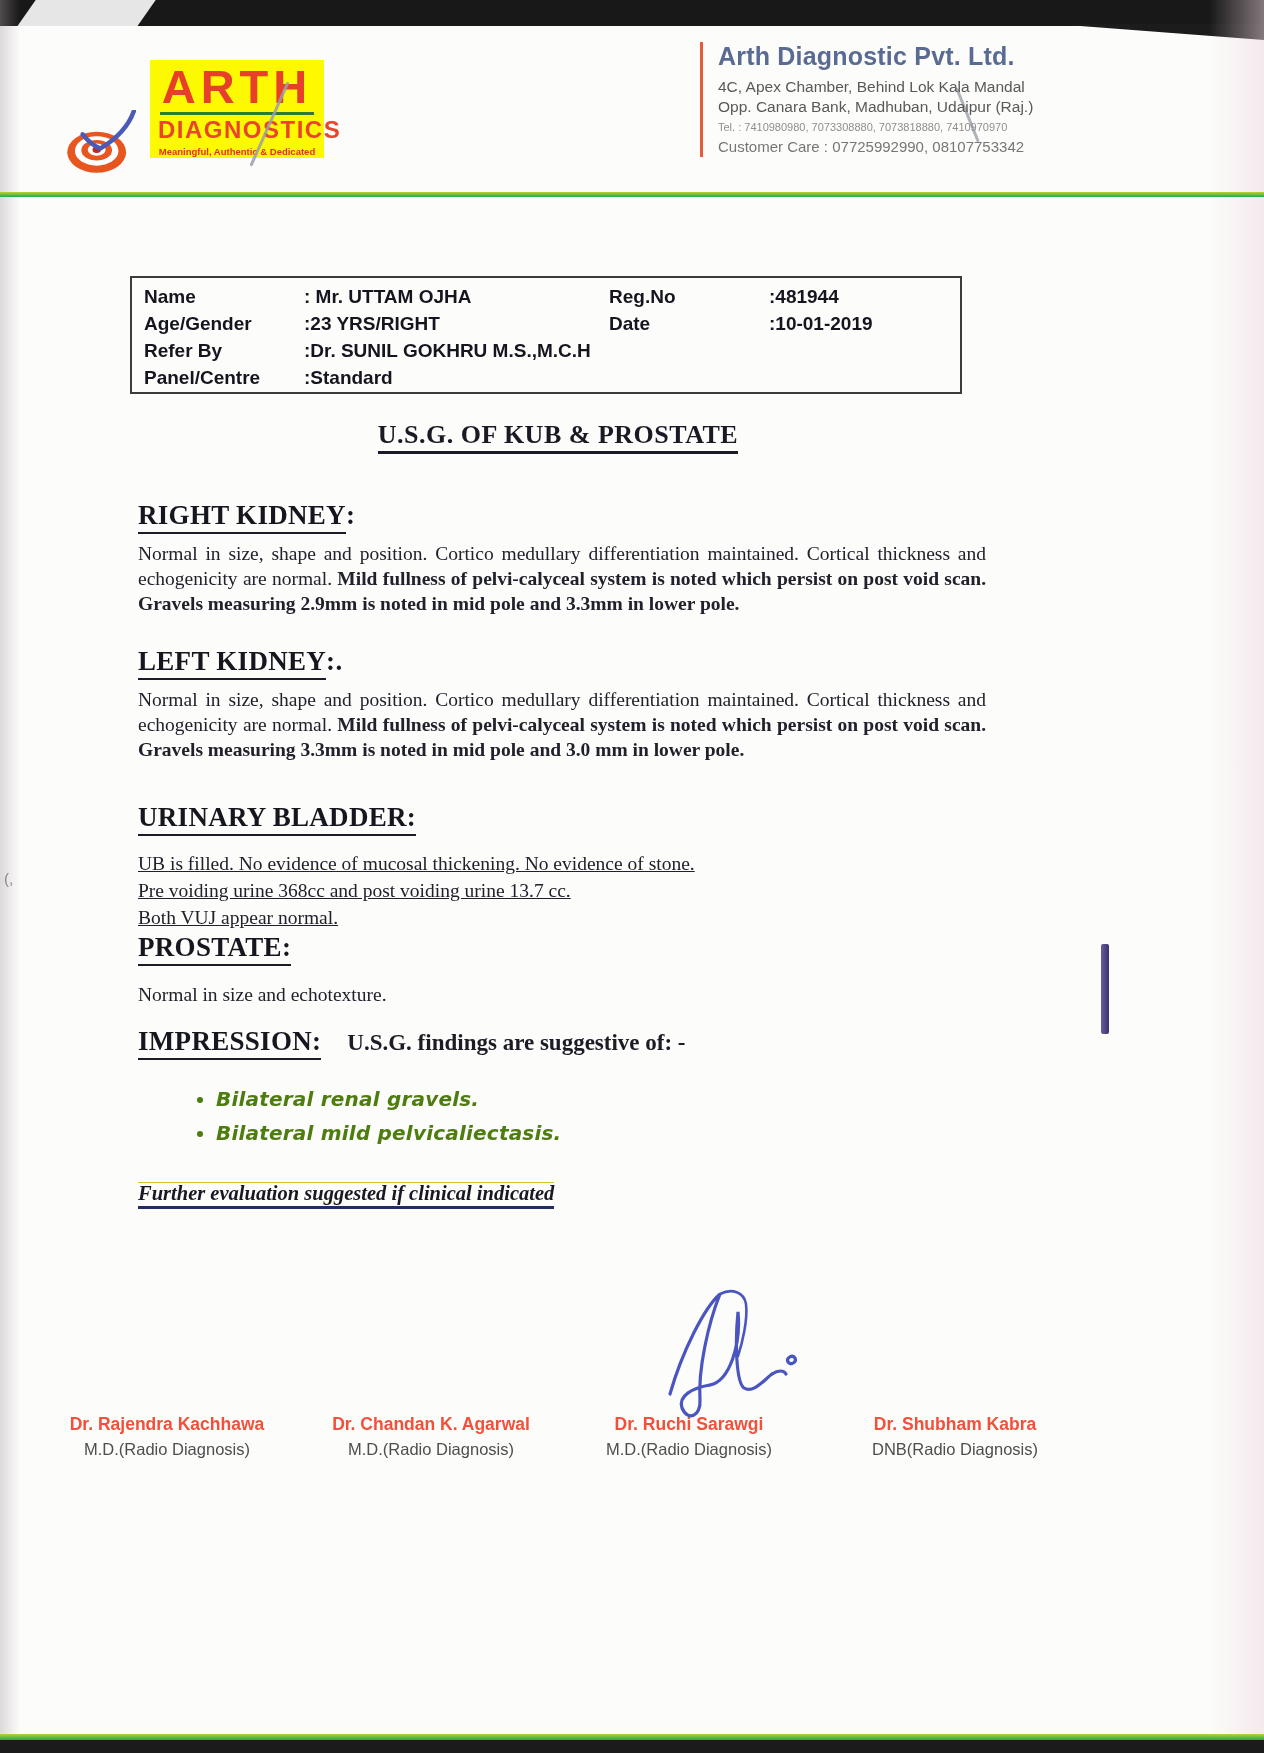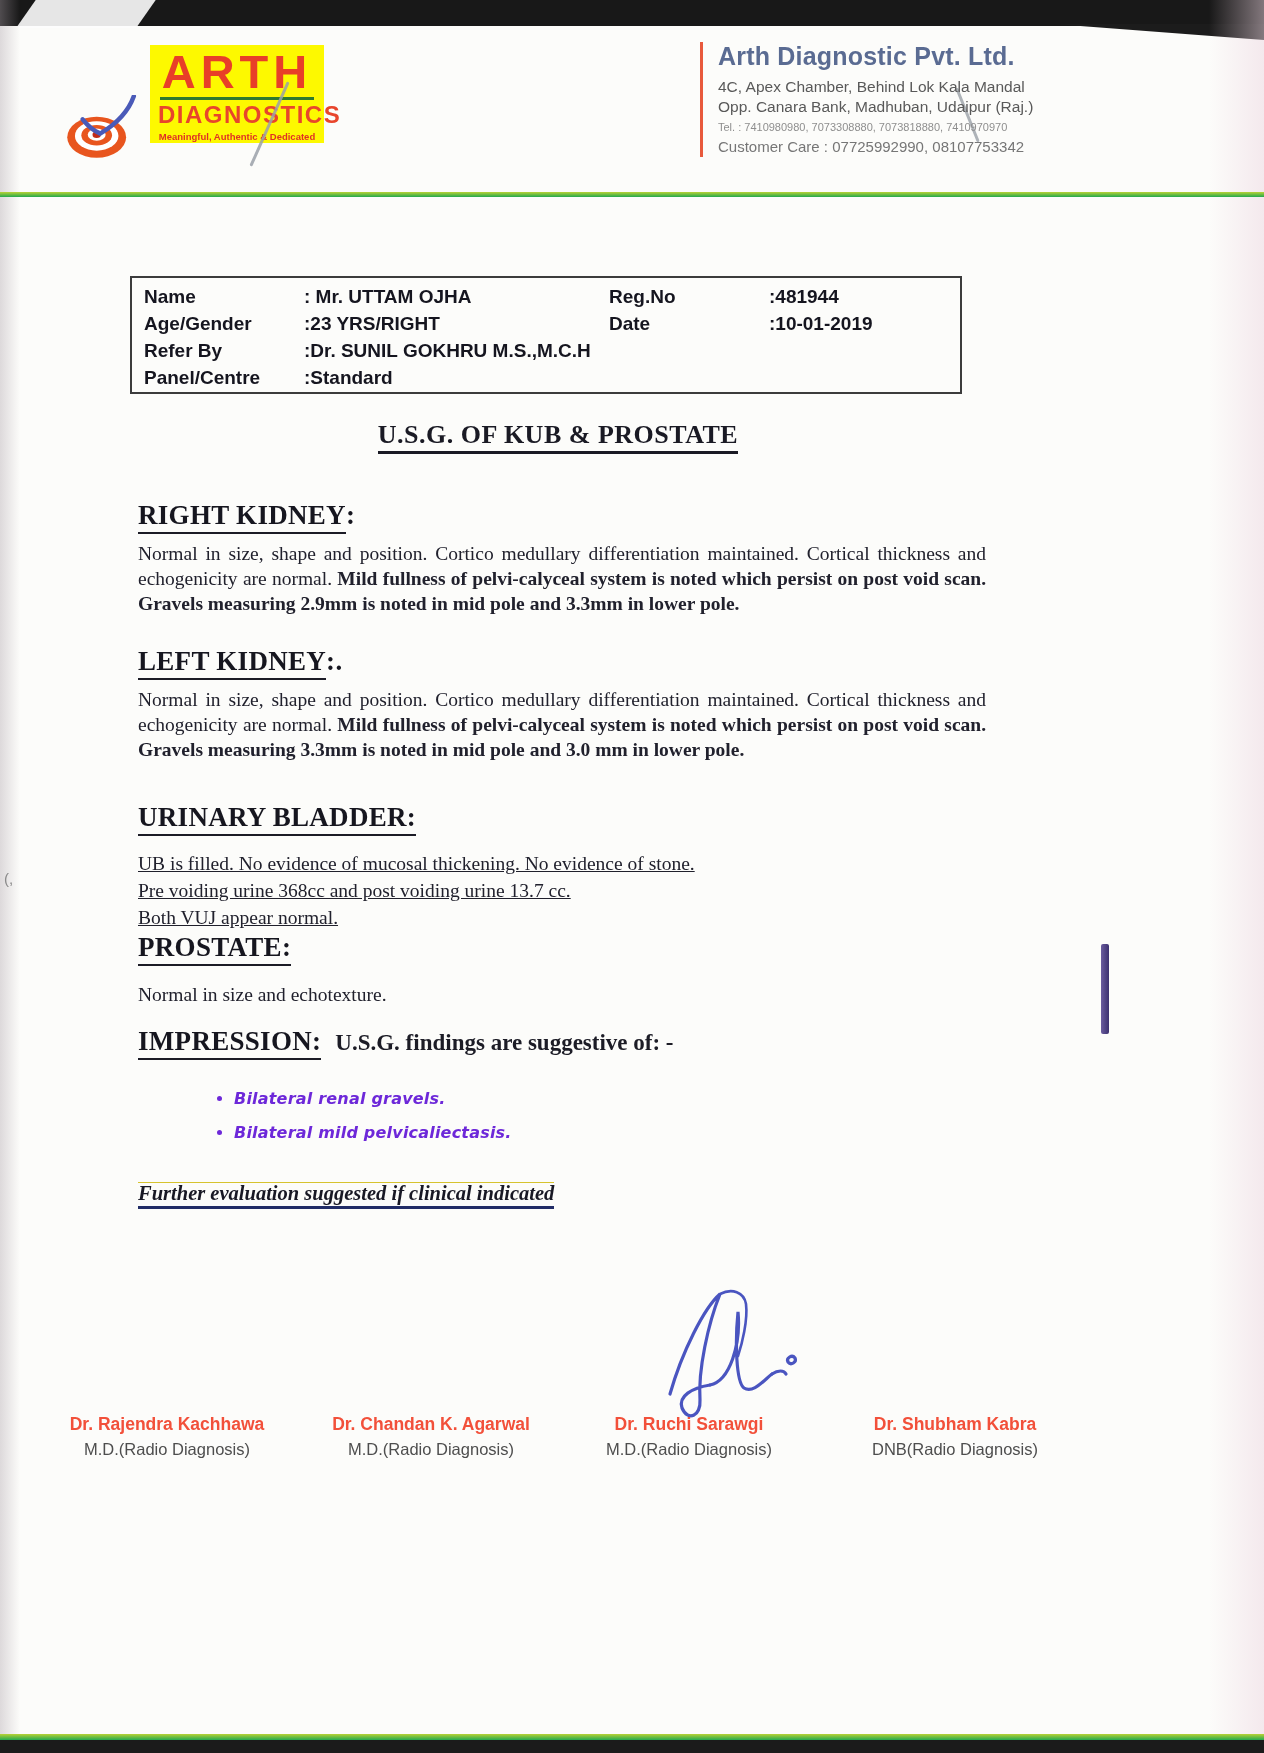--- a/index.html
+++ b/index.html
@@ -31,21 +31,21 @@
   .scan-bottom-band { position:absolute; bottom:0; left:0; width:100%; height:13px; background:#1b1b1b; }
   .crease-logo { position:absolute; left:268px; top:78px; width:3px; height:92px;
     background:#9aa0a8; transform:rotate(24deg); opacity:.85; border-radius:2px; }
   .crease-header { position:absolute; left:966px; top:86px; width:3px; height:58px;
     background:#9aa0a8; transform:rotate(-22deg); opacity:.8; border-radius:2px; }
   .purple-strip { position:absolute; left:1101px; top:944px; width:8px; height:90px;
     background:linear-gradient(90deg,#6a5c9e,#3c3170); border-radius:2px; }
   .edge-mark { position:absolute; left:4px; top:870px; font-size:15px; color:#8a8a8a;
     font-family:"Liberation Sans",sans-serif; }
   
-  .logo-wrap { position:absolute; left:62px; top:37px; width:270px; height:120px; }
+  .logo-wrap { position:absolute; left:62px; top:52px; width:270px; height:120px; }
   .target-icon { position:absolute; left:0; top:58px; width:86px; height:64px; }
   .brand-box {
     position:absolute; left:88px; top:8px; width:174px; height:98px;
     background:#fdf900; padding:3px 8px 4px 8px; text-align:center;
   }
   .brand-name { font-family:"Liberation Sans",sans-serif; font-weight:bold;
     font-size:47px; line-height:48px; color:#e83f28; letter-spacing:5px; }
   .brand-rule { height:3px; background:#2f7a2e; margin:1px 2px 2px 2px; }
   .brand-sub { font-family:"Liberation Sans",sans-serif; font-weight:bold;
     font-size:24px; line-height:26px; color:#e8452c; letter-spacing:1.5px; }
@@ -71,26 +71,26 @@
   .report-title-wrap { position:absolute; left:142px; top:420px; width:832px; text-align:center; }
   .report-title { font-size:26px; font-weight:bold; letter-spacing:.5px;
     border-bottom:3px solid #1a1a24; display:inline-block; padding-bottom:1px; color:#1a1a24; }
   .section { position:absolute; left:138px; width:848px; }
   .sec-heading { font-size:27px; font-weight:bold; letter-spacing:.3px; color:#16161f; }
   .sec-heading .u { border-bottom:2.5px solid #1c1c26; display:inline-block; padding-bottom:1px; }
   .sec-para { margin-top:7px; font-size:19.5px; line-height:25px; text-align:justify; color:#21212d; }
   .sec-line { font-size:19.5px; line-height:27px; color:#21212d; }
   .sec-lines { margin-top:14px; }
   .prostate-text { margin-top:18px; font-size:19.5px; color:#21212d; }
-  .impression-row { display:flex; align-items:baseline; gap:14px; }
+  .impression-row { display:flex; align-items:baseline; gap:26px; }
   .impression-intro { font-size:23px; font-weight:bold; color:#1c1c26; }
   .impression-list { margin:26px 0 0 78px; }
   .impression-list li {
     font-family:"DejaVu Sans",sans-serif; font-style:italic; font-weight:bold;
-    font-size:16px; line-height:26px; margin-bottom:8px; color:#6d28d9; letter-spacing:.2px;margin-left:18px;
+    font-size:20px; line-height:26px; margin-bottom:8px; color:#4d7c0f; letter-spacing:.2px;
   }
   .clinical-note { position:absolute; left:138px; top:1182px;
     font-size:20.5px; font-weight:bold; font-style:italic; color:#181824;
     border-bottom:3px solid #212c66; padding-bottom:1px; box-shadow:0 1px 0 #d6c32e inset; }
   
   .signature { position:absolute; left:648px; top:1286px; }
   .doctor { position:absolute; width:270px; text-align:center;
     font-family:"Liberation Sans","DejaVu Sans",sans-serif; }
   .doctor-name { font-size:17.5px; font-weight:bold; color:#f2503a; margin-bottom:5px; }
   .doctor-qual { font-size:16.5px; color:#4e4e4e; }

